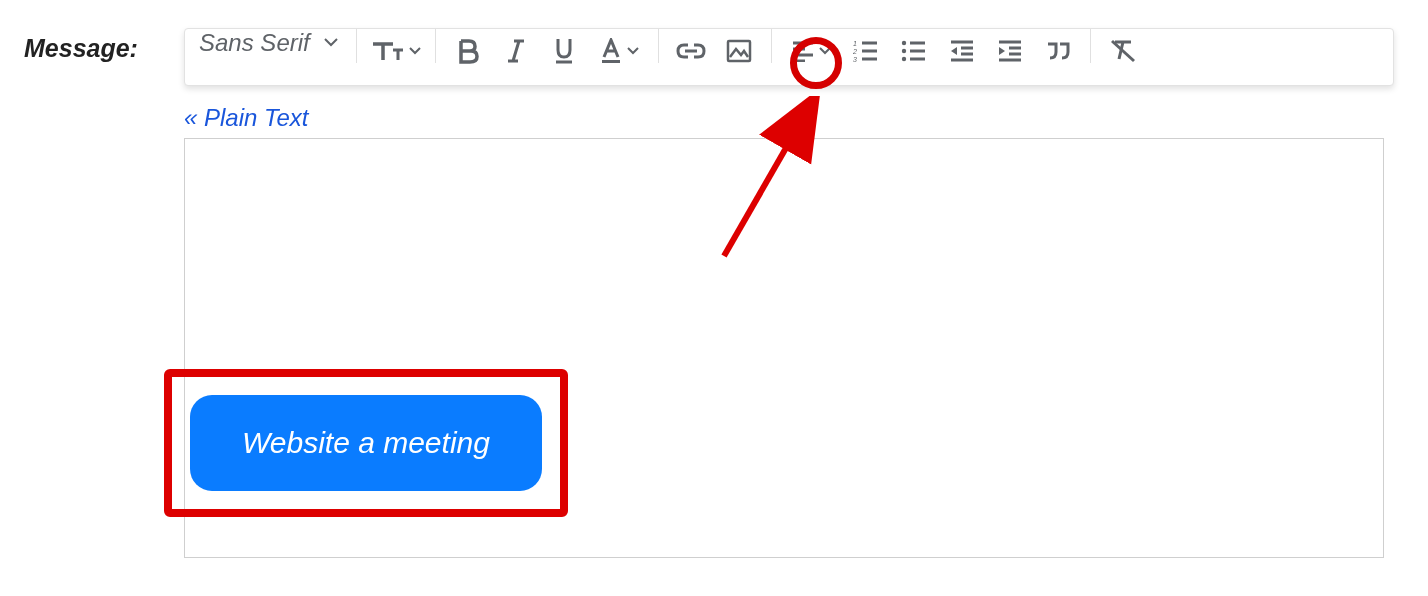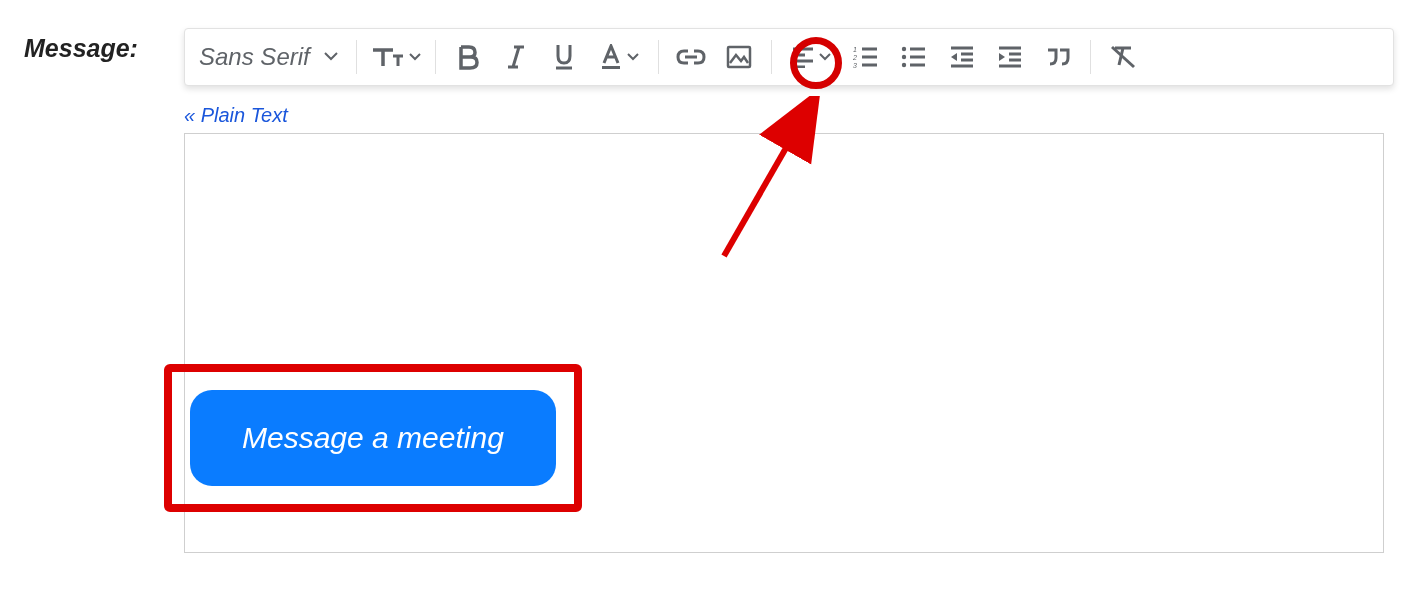--- a/index.html
+++ b/index.html
@@ -19,21 +19,21 @@
     font-size: 25px;
     color: #222;
     width: 160px;
     padding-top: 6px;
   }
   .main { flex: 1; padding-right: 24px; position: relative; }
 
   
   .toolbar {
     display: flex;
-    align-items: center;
+    align-items: flex-start;
     height: 58px;
     border: 1px solid #e2e2e2;
     border-radius: 4px;
     box-shadow: 0 3px 6px rgba(0,0,0,0.12);
     padding: 0 8px;
     background: #fff;
     width: 1210px;
     position: relative;
   }
   .toolbar .sep {
@@ -73,21 +73,21 @@
     left: 530px; top: 68px;
     width: 200px; height: 170px;
     pointer-events: none;
     z-index: 4;
   }
 
   
   .plain-text-row { margin-top: 18px; margin-bottom: 6px; }
   .plain-text-link {
     color: #1a56db;
-    font-size: 20px;
+    font-size: 24px;
     text-decoration: none;
     cursor: pointer;
   }
 
   
   .editor {
     border: 1px solid #cfcfcf;
     width: 1200px;
     padding: 20px 0 30px 0;
     min-height: 420px;
@@ -264,18 +264,18 @@
       <path d="M10 160 L95 12" stroke="#d00" stroke-width="6" fill="none" marker-end="url(#ah)"></path>
     </svg>
 
     <div class="plain-text-row">
       <a class="plain-text-link">« Plain Text</a>
     </div>
 
     <div class="editor">
 
       <div class="cta-wrap">
-        <div class="cta-btn">Message a meeting</div>
+        <div class="cta-btn">Website a meeting</div>
       </div>
     </div>
 
   </div>
 </div>
 
 </body></html>

